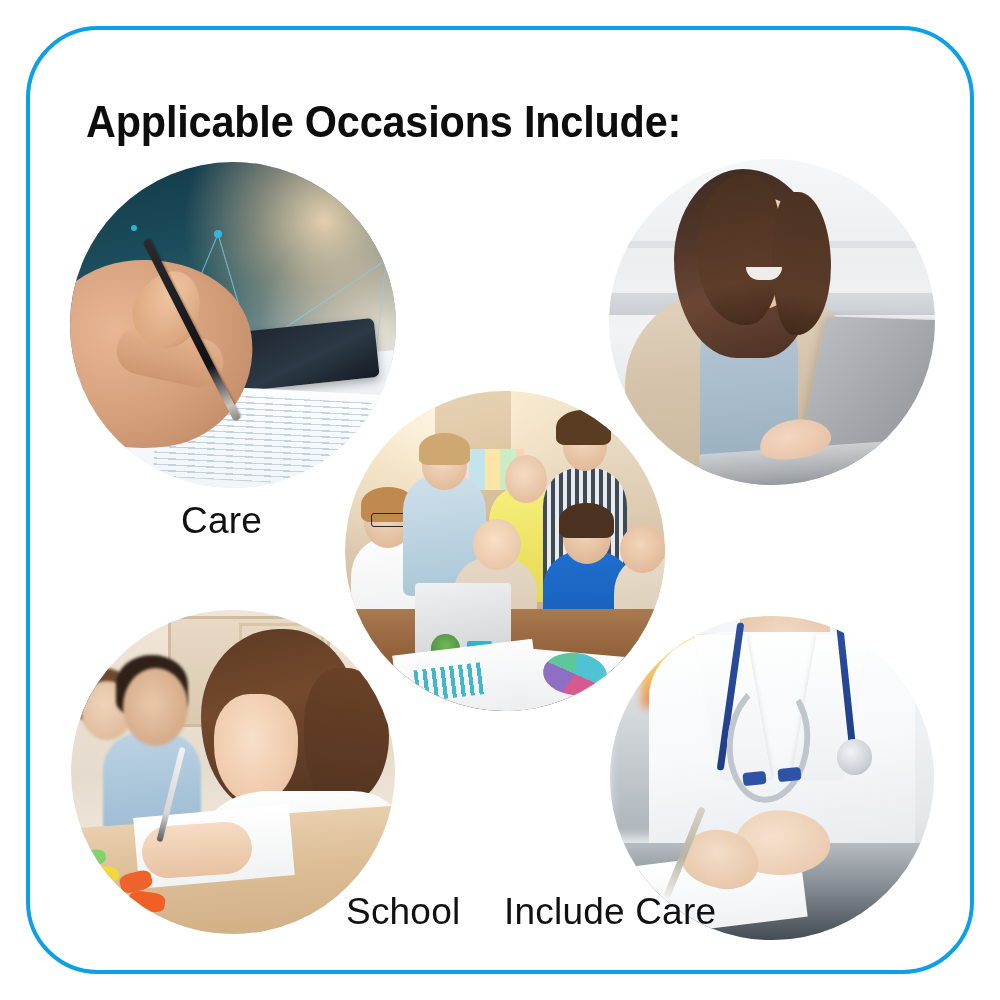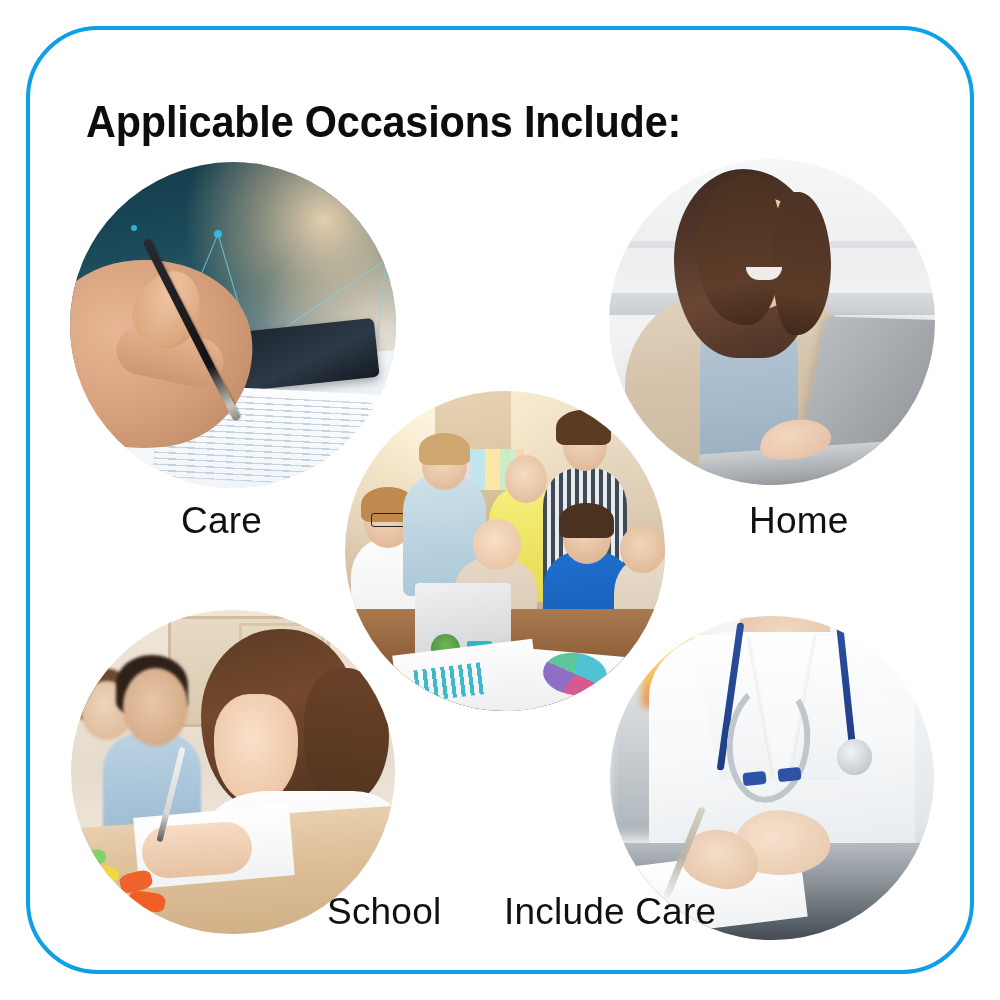--- a/index.html
+++ b/index.html
@@ -438,21 +438,20 @@
     <div class="shirt"></div>
     <div class="hair"></div>
     <div class="face"></div>
     <div class="hairfront"></div>
     <div class="hairside"></div>
     <div class="smile"></div>
     <div class="laptop-lid"></div>
     <div class="laptop-base"></div>
     <div class="handsm"></div>
   </div>
-  <div class="label" style="left:749px;top:500px;">Home</div>
 
   <div class="photo" id="photo-office">
     <div class="bg"></div>
     <div class="brick"></div>
     <div class="notes"></div>
 
     <div class="ot" style="left:2%;top:46%;width:26%;height:40%;background:linear-gradient(175deg,#fdfdfd 0%,#e9eaec 100%);"></div>
     <div class="oh" style="left:6%;top:33%;width:15%;height:16%;background:radial-gradient(circle at 45% 40%,#f2d7bc 0%,#dcb08d 100%);"></div>
     <div style="position:absolute;left:5%;top:30%;width:17%;height:11%;background:#c08a4e;border-radius:50% 50% 18% 18%;"></div>
     <div style="position:absolute;left:8%;top:38%;width:11%;height:4%;border:1.6px solid #26262a;border-radius:3px;"></div>
@@ -507,21 +506,21 @@
     <div class="girlshirt"></div>
     <div class="desk"></div>
     <div class="sheet"></div>
     <div class="arm"></div>
     <div class="pen2"></div>
     <div class="foam1"></div>
     <div class="foam2"></div>
     <div class="foam3"></div>
     <div class="foam4"></div>
   </div>
-  <div class="label" style="left:327px;top:891px;">School</div>
+  <div class="label" style="left:346px;top:891px;">School</div>
 
   <div class="photo" id="photo-health">
     <div class="bg"></div>
     <div class="blur-left"></div>
     <div class="yellow"></div>
     <div class="neck"></div>
     <div class="sweater"></div>
     <div class="coat"></div>
     <div class="lapelL"></div>
     <div class="lapelR"></div>

